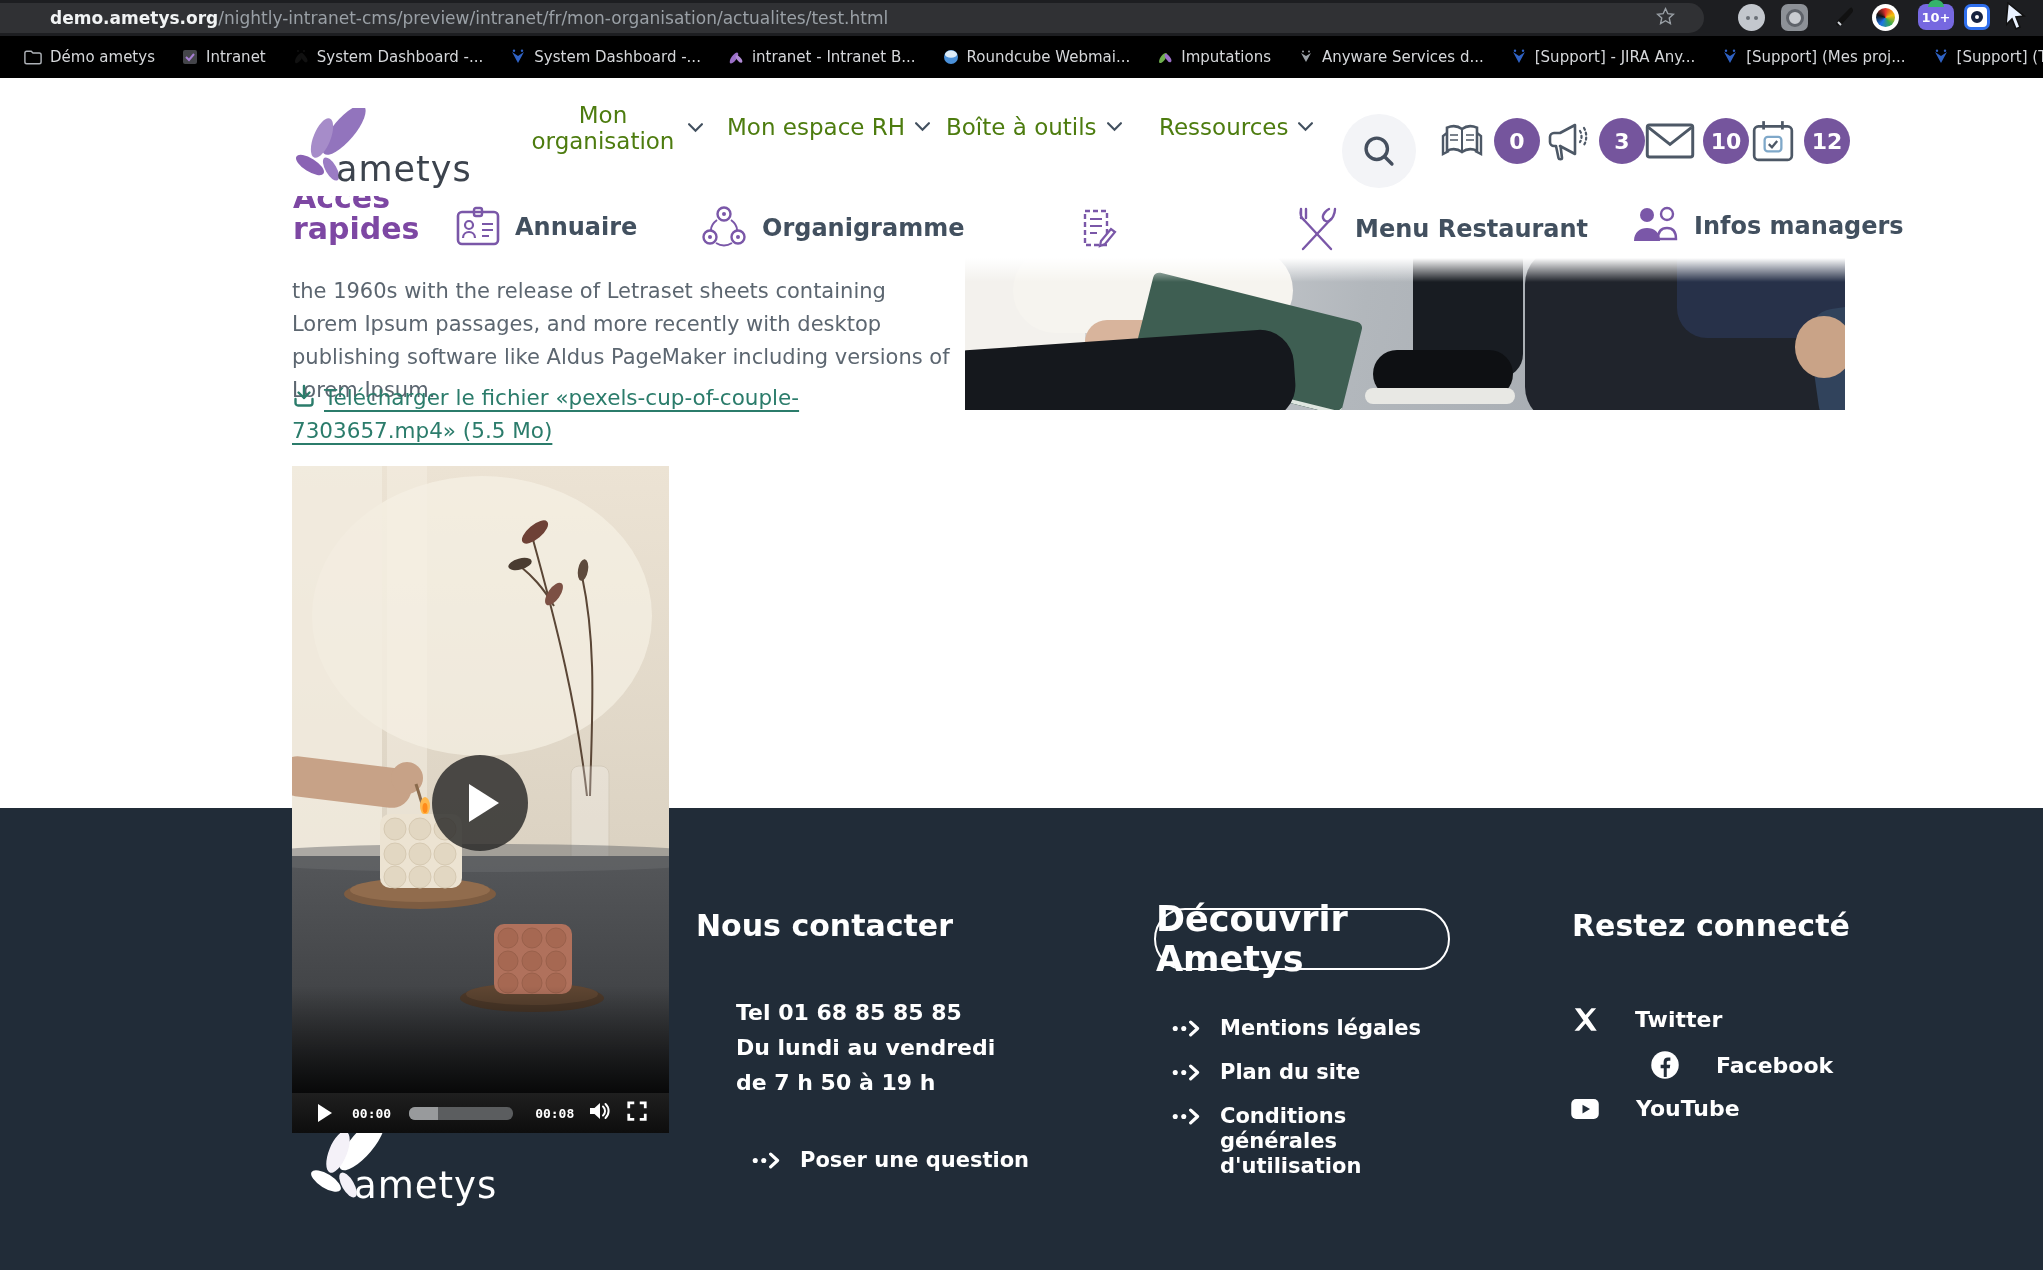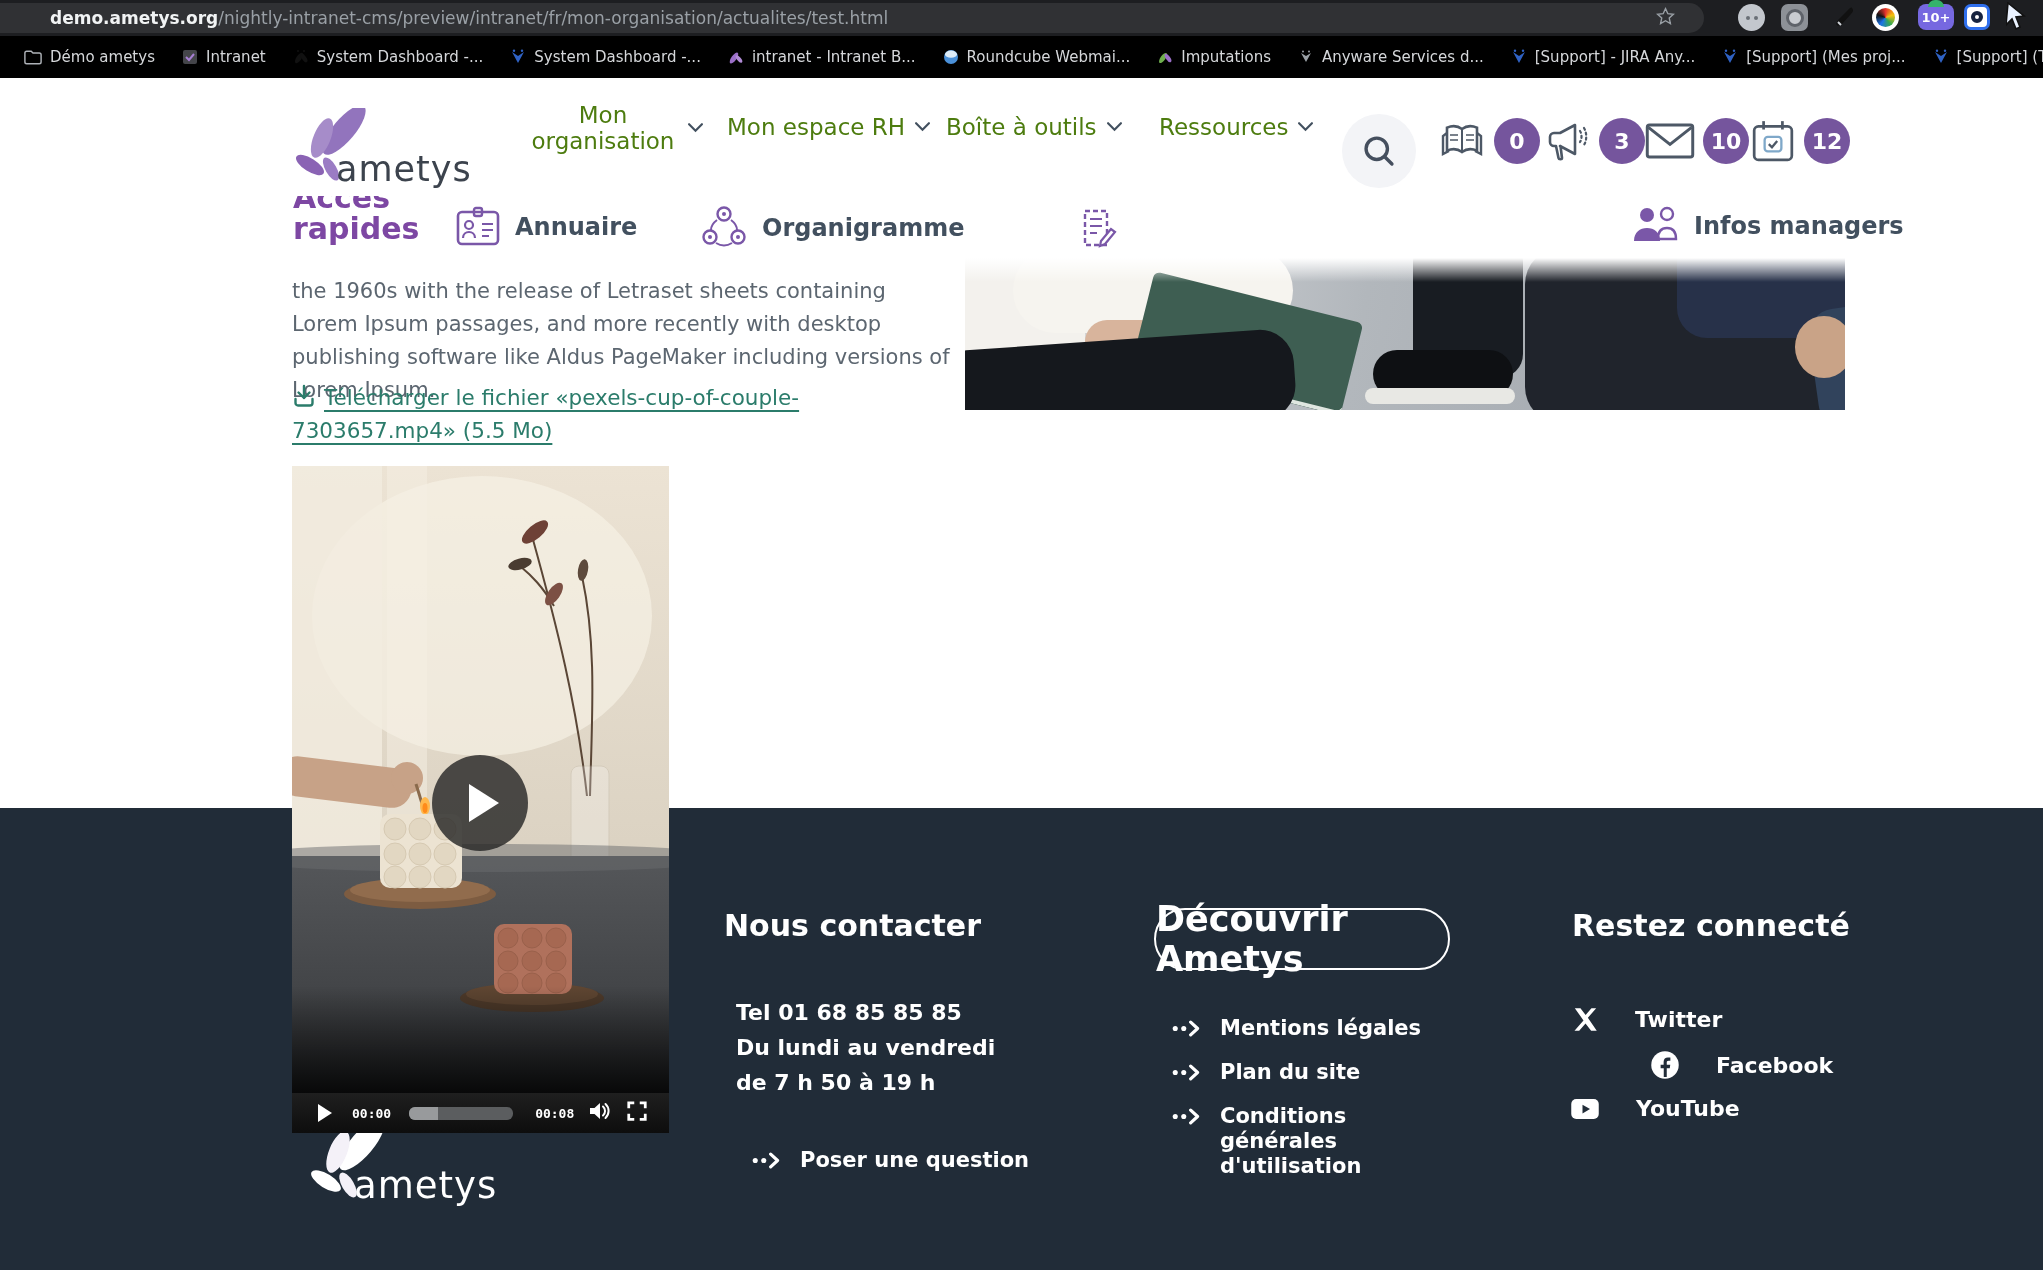--- a/index.html
+++ b/index.html
@@ -343,20 +343,31 @@
       <span>Organigramme</span>
     </div>
     <div class="quick-item" style="left:1018px;flex-direction:column;">
       <svg width="42" height="46" viewBox="0 0 42 46">
         <path d="M8 6h22v34H8z" fill="none" stroke="#7a57a8" stroke-width="2.4" stroke-dasharray="5 3"></path>
         <path d="M13 14h12M13 21h12M13 28h7" stroke="#7a57a8" stroke-width="2.2"></path>
         <path d="M24 36l10-12 4 3-10 12-5 2z" fill="#fff" stroke="#7a57a8" stroke-width="2.2"></path>
       </svg>
       <span>Formulaires</span>
     </div>
+    <div class="quick-item" style="left:1293px;">
+      <svg width="48" height="48" viewBox="0 0 48 48">
+        <g fill="none" stroke="#7a57a8" stroke-width="2.4" stroke-linecap="round">
+          <path d="M36 4c-2 1-7 5-6 9 1 3 4 4 6 3 3-1 6-7 6-12"></path>
+          <path d="M38 14L10 44"></path>
+          <path d="M8 4c-1 5 0 9 3 11M8 4v9M13 4v9"></path>
+          <path d="M11 15l27 29"></path>
+        </g>
+      </svg>
+      <span>Menu Restaurant</span>
+    </div>
     <div class="quick-item" style="left:1630px;">
       <svg width="50" height="42" viewBox="0 0 50 42">
         <circle cx="17" cy="10" r="7" fill="#7a57a8"></circle>
         <path d="M4 36c0-9 6-13 13-13s13 4 13 13z" fill="#7a57a8"></path>
         <circle cx="37" cy="9" r="6" fill="none" stroke="#7a57a8" stroke-width="2.4"></circle>
         <path d="M28 34c0-8 4-11 9-11s9 3 9 11z" fill="none" stroke="#7a57a8" stroke-width="2.4"></path>
       </svg>
       <span>Infos managers</span>
     </div>
 
@@ -381,21 +392,21 @@
       <div class="ph-shoe"></div>
         <div class="ph-sole"></div>
         <div class="ph-jacket"></div>
       <div class="ph-navy"></div>
         <div class="ph-jeans"></div>
         <div class="ph-hand2"></div>
       <div class="ph-fade"></div>
     </div>
 
     <div class="footer">
-      <div class="f-h" style="left:724px;top:100px;">Nous contacter</div>
+      <div class="f-h" style="left:696px;top:100px;">Nous contacter</div>
       <div class="f-line" style="left:736px;top:192px;">Tel 01 68 85 85 85</div>
       <div class="f-line" style="left:736px;top:227px;">Du lundi au vendredi</div>
       <div class="f-line" style="left:736px;top:262px;">de 7 h 50 à 19 h</div>
 
       <div class="f-link" style="left:752px;top:340px;">
         <svg width="32" height="17" viewBox="0 0 30 16">
             <circle cx="3" cy="8" r="2.4" fill="#fff"></circle>
             <circle cx="11" cy="8" r="2.4" fill="#fff"></circle>
             <path d="M17.5 2l6.5 6-6.5 6" stroke="#fff" stroke-width="3" fill="none" stroke-linecap="round" stroke-linejoin="round"></path>
           </svg>

